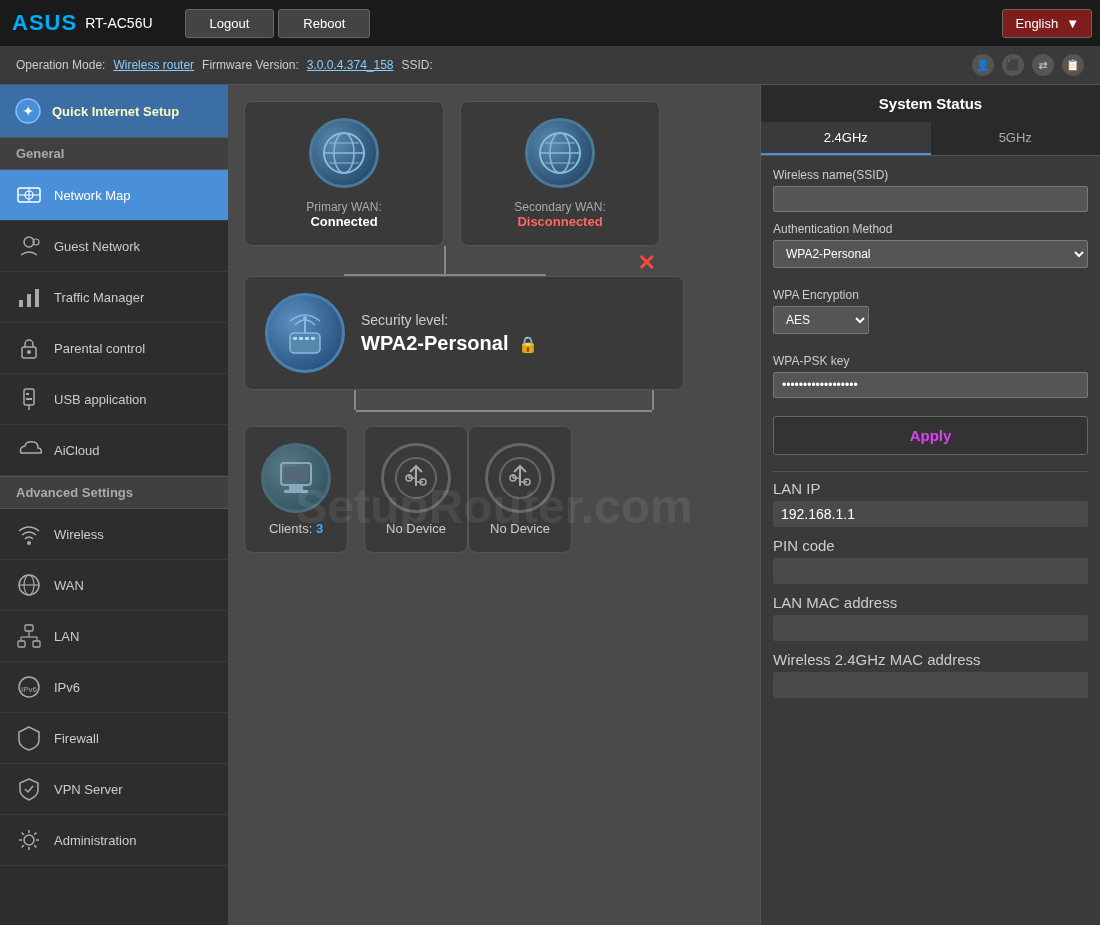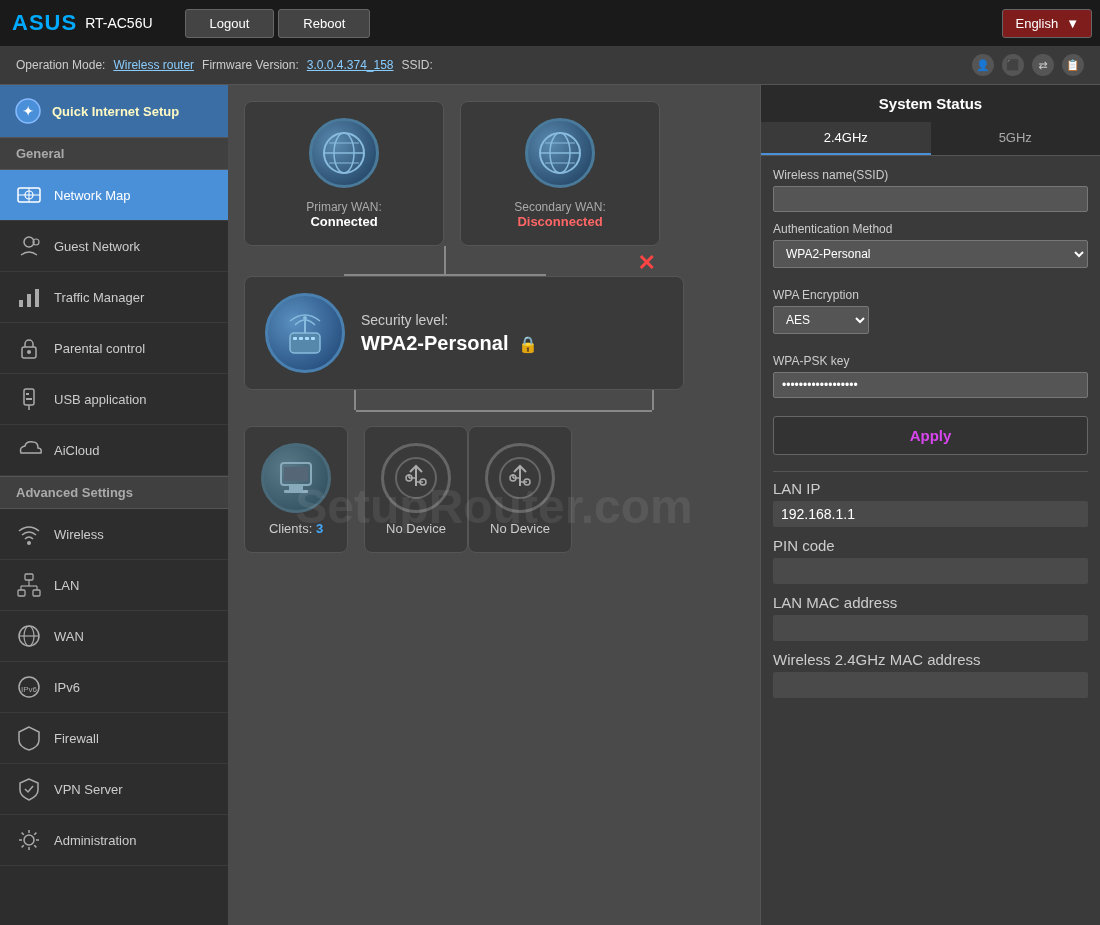--- a/index.html
+++ b/index.html
@@ -209,41 +209,41 @@
           <path d="M9 18 Q13 14 17 18" fill="none" stroke="#aaa" stroke-width="1.5"></path>
           <circle cx="13" cy="22" r="2" fill="#aaa"></circle>
         </svg>
       </div>
       <span>Wireless</span>
     </div>
 
     <div class="sidebar-item">
       <div class="icon">
         <svg width="26" height="26" viewBox="0 0 26 26">
+          <circle cx="13" cy="13" r="10" fill="none" stroke="#aaa" stroke-width="1.5"></circle>
+          <ellipse cx="13" cy="13" rx="5" ry="10" fill="none" stroke="#aaa" stroke-width="1.2"></ellipse>
+          <line x1="3" y1="13" x2="23" y2="13" stroke="#aaa" stroke-width="1.2"></line>
+        </svg>
+      </div>
+      <span>WAN</span>
+    </div>
+
+    <div class="sidebar-item">
+      <div class="icon">
+        <svg width="26" height="26" viewBox="0 0 26 26">
           <rect x="9" y="2" width="8" height="6" rx="1" fill="none" stroke="#aaa" stroke-width="1.3"></rect>
           <rect x="2" y="18" width="7" height="6" rx="1" fill="none" stroke="#aaa" stroke-width="1.3"></rect>
           <rect x="17" y="18" width="7" height="6" rx="1" fill="none" stroke="#aaa" stroke-width="1.3"></rect>
           <line x1="13" y1="8" x2="13" y2="14" stroke="#aaa" stroke-width="1.2"></line>
           <line x1="5" y1="14" x2="21" y2="14" stroke="#aaa" stroke-width="1.2"></line>
           <line x1="5" y1="14" x2="5" y2="18" stroke="#aaa" stroke-width="1.2"></line>
           <line x1="21" y1="14" x2="21" y2="18" stroke="#aaa" stroke-width="1.2"></line>
         </svg>
       </div>
       <span>LAN</span>
-    </div>
-
-    <div class="sidebar-item">
-      <div class="icon">
-        <svg width="26" height="26" viewBox="0 0 26 26">
-          <circle cx="13" cy="13" r="10" fill="none" stroke="#aaa" stroke-width="1.5"></circle>
-          <ellipse cx="13" cy="13" rx="5" ry="10" fill="none" stroke="#aaa" stroke-width="1.2"></ellipse>
-          <line x1="3" y1="13" x2="23" y2="13" stroke="#aaa" stroke-width="1.2"></line>
-        </svg>
-      </div>
-      <span>WAN</span>
     </div>
 
     <div class="sidebar-item">
       <div class="icon">
         <svg width="26" height="26" viewBox="0 0 26 26">
           <circle cx="13" cy="13" r="10" fill="none" stroke="#aaa" stroke-width="1.5"></circle>
           <text x="13" y="18" text-anchor="middle" font-size="8" fill="#aaa">IPv6</text>
         </svg>
       </div>
       <span>IPv6</span>

